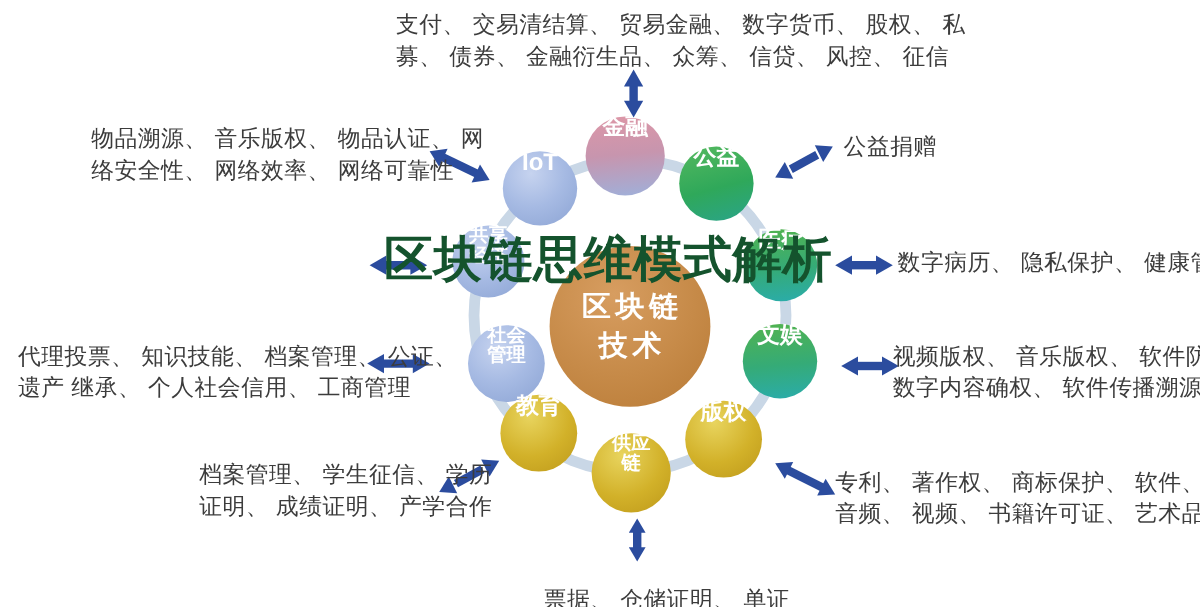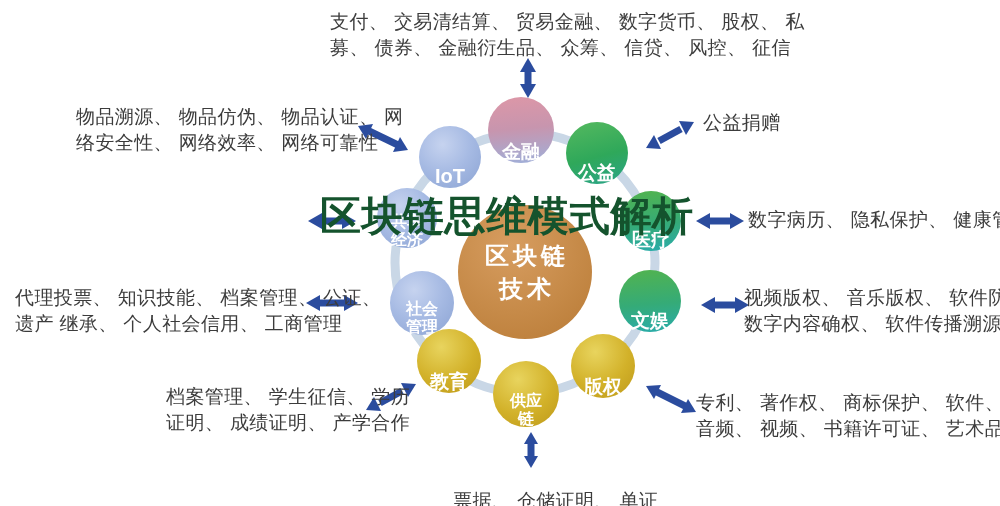--- a/index.html
+++ b/index.html
@@ -7,21 +7,21 @@
     position:relative;width:1000px;height:506px;background:#ffffff;overflow:hidden;
     font-family:"Liberation Sans","DejaVu Sans",sans-serif;color:#3c3c3c;
   }
   svg.layer{position:absolute;left:0;top:0;pointer-events:none;}
   .ring{fill:none;stroke:#c9d7e6;stroke-width:9;}
   .arrow line{stroke:#2b4c9e;stroke-width:7;}
   .arrow polygon{fill:#2b4c9e;}
 
   .node{
     position:absolute;border-radius:50%;display:flex;flex-direction:column;
-    align-items:center;justify-content:flex-end;color:#fff;text-align:center;
+    align-items:center;justify-content:flex-start;color:#fff;text-align:center;
     font-weight:bold;line-height:1.08;z-index:2;
   }
   .n-blue{background:radial-gradient(circle at 38% 30%, #c6d3ef 0%, #a6bae3 48%, #8ba3d3 100%);}
   .n-finance{background:linear-gradient(175deg, #dd97a7 0%, #c795ae 48%, #9fb0da 100%);}
   .n-green{background:linear-gradient(165deg, #55b95f 0%, #2fa85a 55%, #2aa489 100%);}
   .n-teal{background:linear-gradient(175deg, #52b34f 0%, #35ab77 55%, #2aacab 100%);}
   .n-gold{background:radial-gradient(circle at 38% 28%, #e8d45e 0%, #d2b129 55%, #bd981a 100%);}
   .center-node{
     position:absolute;left:458px;top:205px;width:134px;height:134px;border-radius:50%;
     background:radial-gradient(circle at 40% 30%, #d79d60 0%, #c68a48 55%, #b87a35 100%);
@@ -150,21 +150,21 @@
   </svg>
 
   <div class="title">区块链思维模式解析</div>
 
   <div class="ann center" style="left:330px;top:9px;width:388px;">
     <div>支付、 交易清结算、 贸易金融、 数字货币、 股权、 私</div>
     <div>募、 债券、 金融衍生品、 众筹、 信贷、 风控、 征信</div>
   </div>
 
   <div class="ann" style="left:76px;top:104px;">
-    <div>物品溯源、 物品仿伪、 物品认证、 网</div>
+    <div>物品溯源、 音乐版权、 物品认证、 网</div>
     <div>络安全性、 网络效率、 网络可靠性</div>
   </div>
 
   <div class="ann" style="left:703px;top:110px;">
     <div>公益捐赠</div>
   </div>
 
 
   <div class="ann" style="left:748px;top:207px;">
     <div>数字病历、 隐私保护、 健康管理</div>

